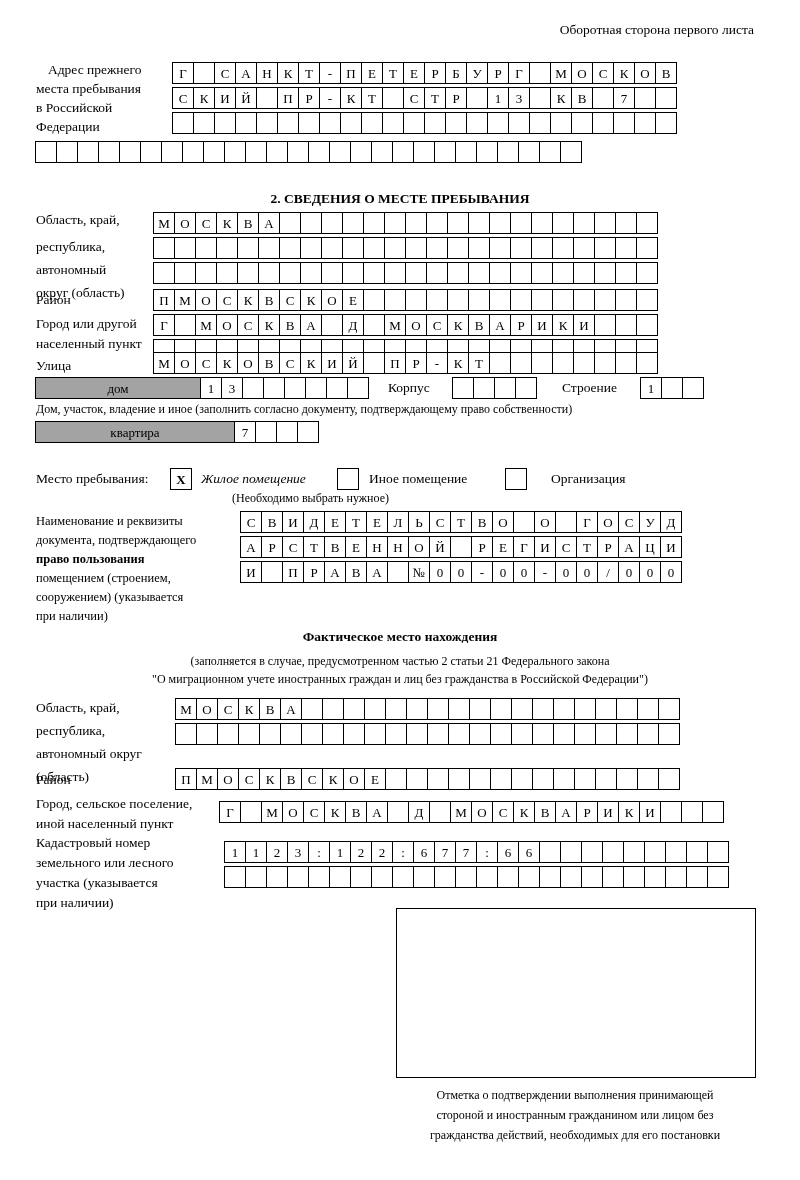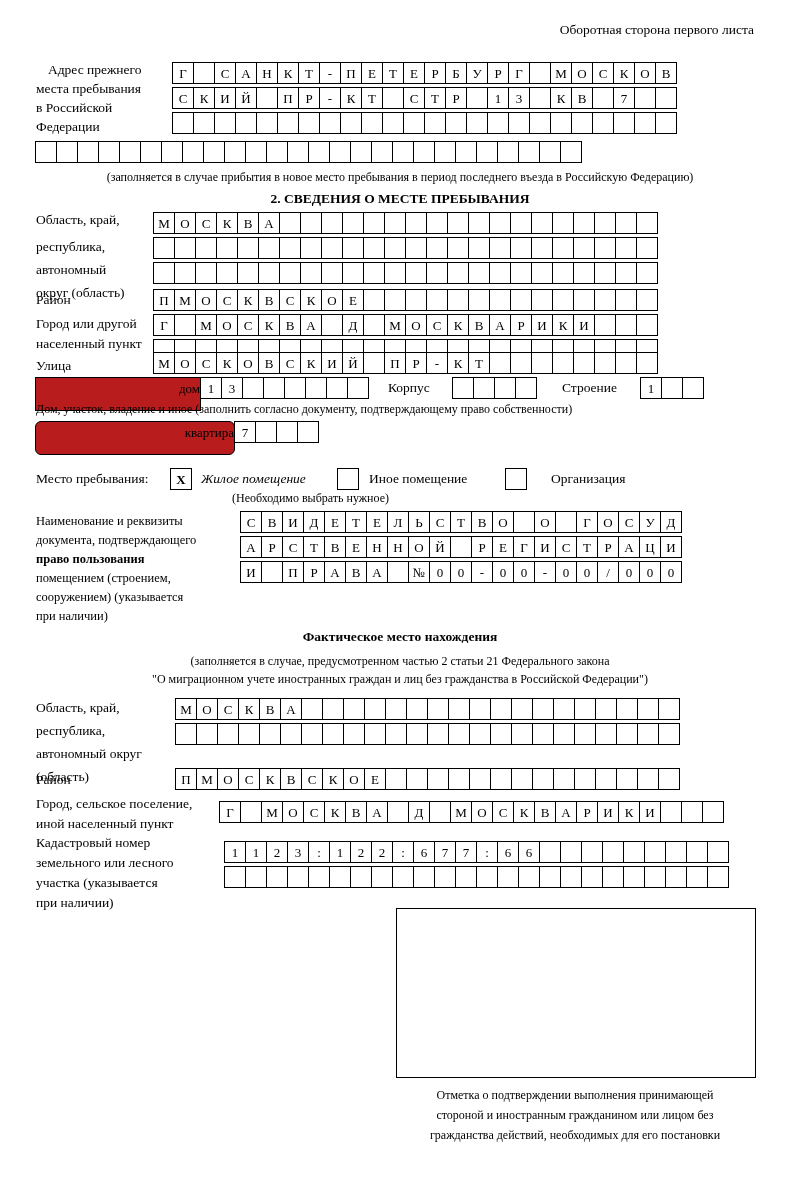--- a/index.html
+++ b/index.html
@@ -33,25 +33,25 @@
     font-size:13px;
     line-height:21px;
     font-family:"Liberation Serif", serif;
     background:#fff;
   }
   .cell.blank{color:transparent;}
   .wide-label{
     position:absolute;
     border:1px solid #000;
     box-sizing:border-box;
-    height:34px;
-    text-align:right;
+    height:22px;
+    text-align:center;
     font-size:13px;
     line-height:21px;
-    background:#b91c1c;
+    background:#a3a3a3;
   }
   .plain{position:absolute;}
 
   .note{font-size:12px;}
   .sec-title{font-size:13.5px;font-weight:bold;}
 
   .mark-big{
     position:absolute;
     border:1px solid #000;
     box-sizing:border-box;
@@ -170,21 +170,20 @@
       <div class="cell blank"></div>
       <div class="cell blank"></div>
       <div class="cell blank"></div>
       <div class="cell blank"></div>
       <div class="cell blank"></div>
       <div class="cell blank"></div>
       <div class="cell blank"></div>
       <div class="cell blank"></div>
     </div>
 
-  <div class="plain note center" style="left:0;top:170px;width:800px;">(заполняется в случае прибытия в новое место пребывания в период последнего въезда в Российскую Федерацию)</div>
 
   <div class="plain sec-title center" style="left:0;top:191px;width:800px;">2. СВЕДЕНИЯ О МЕСТЕ ПРЕБЫВАНИЯ</div>
 
   <div class="plain lbl" style="left:36px;top:212px;">Область, край,</div>
   <div class="plain lbl" style="left:36px;top:239px;">республика,</div>
   <div class="plain lbl" style="left:36px;top:262px;">автономный</div>
   <div class="plain lbl" style="left:36px;top:285px;">округ (область)</div>
 
   <div class="row" id="s2-region-0" style="left:153px;top:212px;">
       <div class="cell">М</div>
@@ -396,21 +395,21 @@
     </div>
   <div class="plain lbl" style="left:562px;top:380px;">Строение</div>
   <div class="row" id="s2-stroenie" style="left:640px;top:377px;">
       <div class="cell">1</div>
       <div class="cell blank"></div>
       <div class="cell blank"></div>
     </div>
 
   <div class="plain note" style="left:36px;top:402px;">Дом, участок, владение и иное (заполнить согласно документу, подтверждающему право собственности)</div>
 
-  <div class="wide-label" style="left:35px;top:421px;width:200px;border-radius:6px;">квартира</div>
+  <div class="wide-label" style="left:35px;top:421px;width:200px;">квартира</div>
   <div class="row" id="s2-flat" style="left:234px;top:421px;">
       <div class="cell">7</div>
       <div class="cell blank"></div>
       <div class="cell blank"></div>
       <div class="cell blank"></div>
     </div>
 
   <div class="plain lbl" style="left:36px;top:471px;">Место пребывания:</div>
   <div class="cell" style="position:absolute;left:170px;top:468px;font-weight:bold;">X</div>
   <div class="plain lbl" style="left:201px;top:471px;font-style:italic;">Жилое помещение</div>

